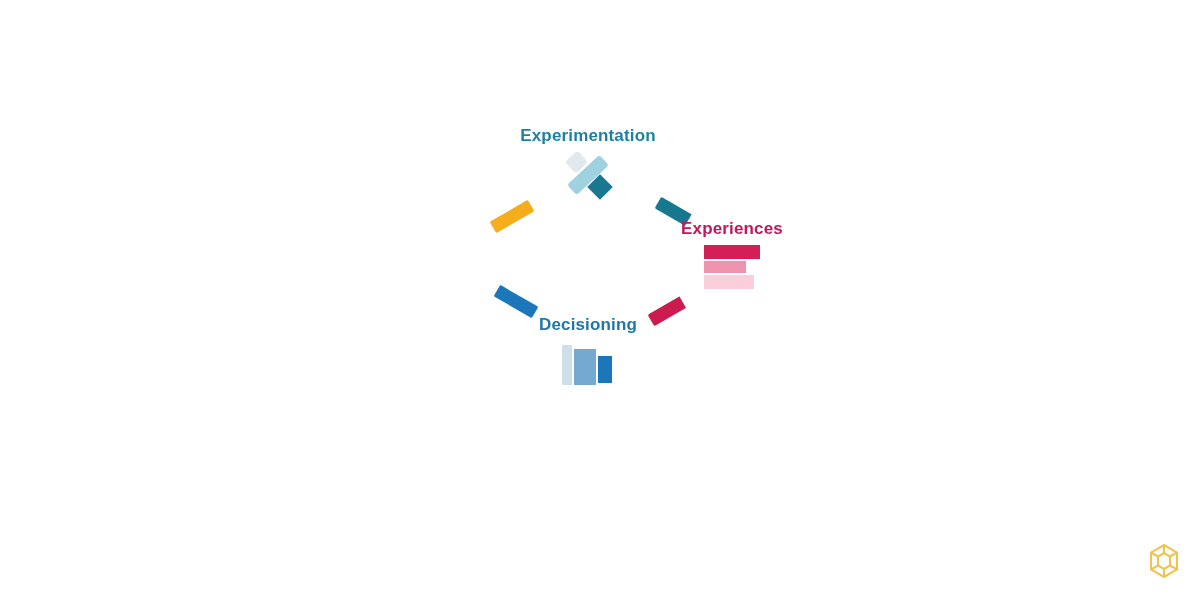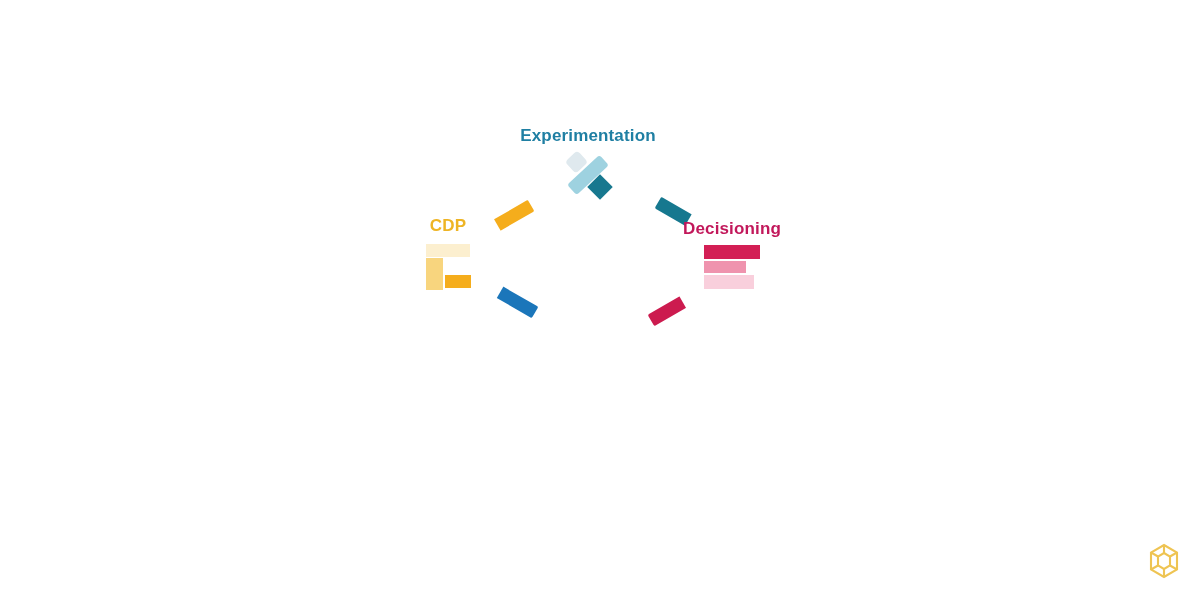--- a/index.html
+++ b/index.html
@@ -117,56 +117,56 @@
 <div id="stage">
 
   <div class="connector" id="connector-cdp-experimentation" style="background:#f5ad1c"></div>
 
   <div class="connector" id="connector-experimentation-experiences" style="background:#16788f"></div>
 
   <div class="connector" id="connector-cdp-decisioning" style="background:#1b76ba"></div>
 
   <div class="connector" id="connector-decisioning-experiences" style="background:#cc1b4f"></div>
 
-  <div class="hex" id="hex-cdp">
-    <div class="hex-shape"></div>
-    <div class="hex-label" style="color:#eeb424">CDP</div>
-    <div class="hex-icon">
-      <svg viewBox="0 0 140 56" width="140" height="56">
-        <rect x="48" y="2" width="44" height="13" fill="#fcefcf"></rect>
-        <rect x="48" y="16" width="17" height="32" fill="#f8d57e"></rect>
-        <rect x="67" y="33" width="26" height="13" fill="#f5ad1c"></rect>
-      </svg>
-    </div>
-  </div>
 
   <div class="hex" id="hex-experimentation">
     <div class="hex-shape"></div>
     <div class="hex-label" style="color:#1f7fa3">Experimentation</div>
     <div class="hex-icon">
       <svg viewBox="0 0 140 56" width="140" height="56">
         <rect x="50" y="4" width="17" height="16" rx="4" fill="#dfe9ee" transform="rotate(-43 58.5 12)"></rect>
         <rect x="48" y="18" width="44" height="14" rx="3" fill="#9ed2e0" transform="rotate(-43 70 25)"></rect>
         <rect x="73" y="28" width="18" height="18" fill="#17788f" transform="rotate(45 82 37)"></rect>
       </svg>
     </div>
   </div>
 
   <div class="hex" id="hex-experiences">
     <div class="hex-shape"></div>
-    <div class="hex-label" style="color:#c2185b">Decisioning</div>
+    <div class="hex-label" style="color:#c2185b">Experiences</div>
     <div class="hex-icon">
       <svg viewBox="0 0 140 56" width="140" height="56">
         <rect x="42" y="4" width="56" height="14" fill="#d31f55"></rect>
         <rect x="42" y="20" width="42" height="12" fill="#ef93ae"></rect>
         <rect x="42" y="34" width="50" height="14" fill="#f9cfdc"></rect>
       </svg>
     </div>
   </div>
 
+  <div class="hex" id="hex-decisioning">
+    <div class="hex-shape"></div>
+    <div class="hex-label" style="color:#1f77a8">Decisioning</div>
+    <div class="hex-icon">
+      <svg viewBox="0 0 140 56" width="140" height="56">
+        <rect x="44" y="12" width="10" height="40" fill="#cfdfea"></rect>
+        <rect x="56" y="16" width="22" height="36" fill="#76a9cf"></rect>
+        <rect x="80" y="23" width="14" height="27" fill="#1b76ba"></rect>
+      </svg>
+    </div>
+  </div>
 
   <div id="watermark">
     <svg viewBox="0 0 40 40" width="40" height="40">
       <g fill="none" stroke="#eec14a" stroke-width="2.1">
         <polygon points="20,4 33,11.5 33,28.5 20,36 7,28.5 7,11.5"></polygon>
         <polygon points="20,12 26,15.5 26,24.5 20,28 14,24.5 14,15.5"></polygon>
         <line x1="20" y1="4" x2="20" y2="12"></line>
         <line x1="33" y1="11.5" x2="26" y2="15.5"></line>
         <line x1="33" y1="28.5" x2="26" y2="24.5"></line>
         <line x1="20" y1="36" x2="20" y2="28"></line>

